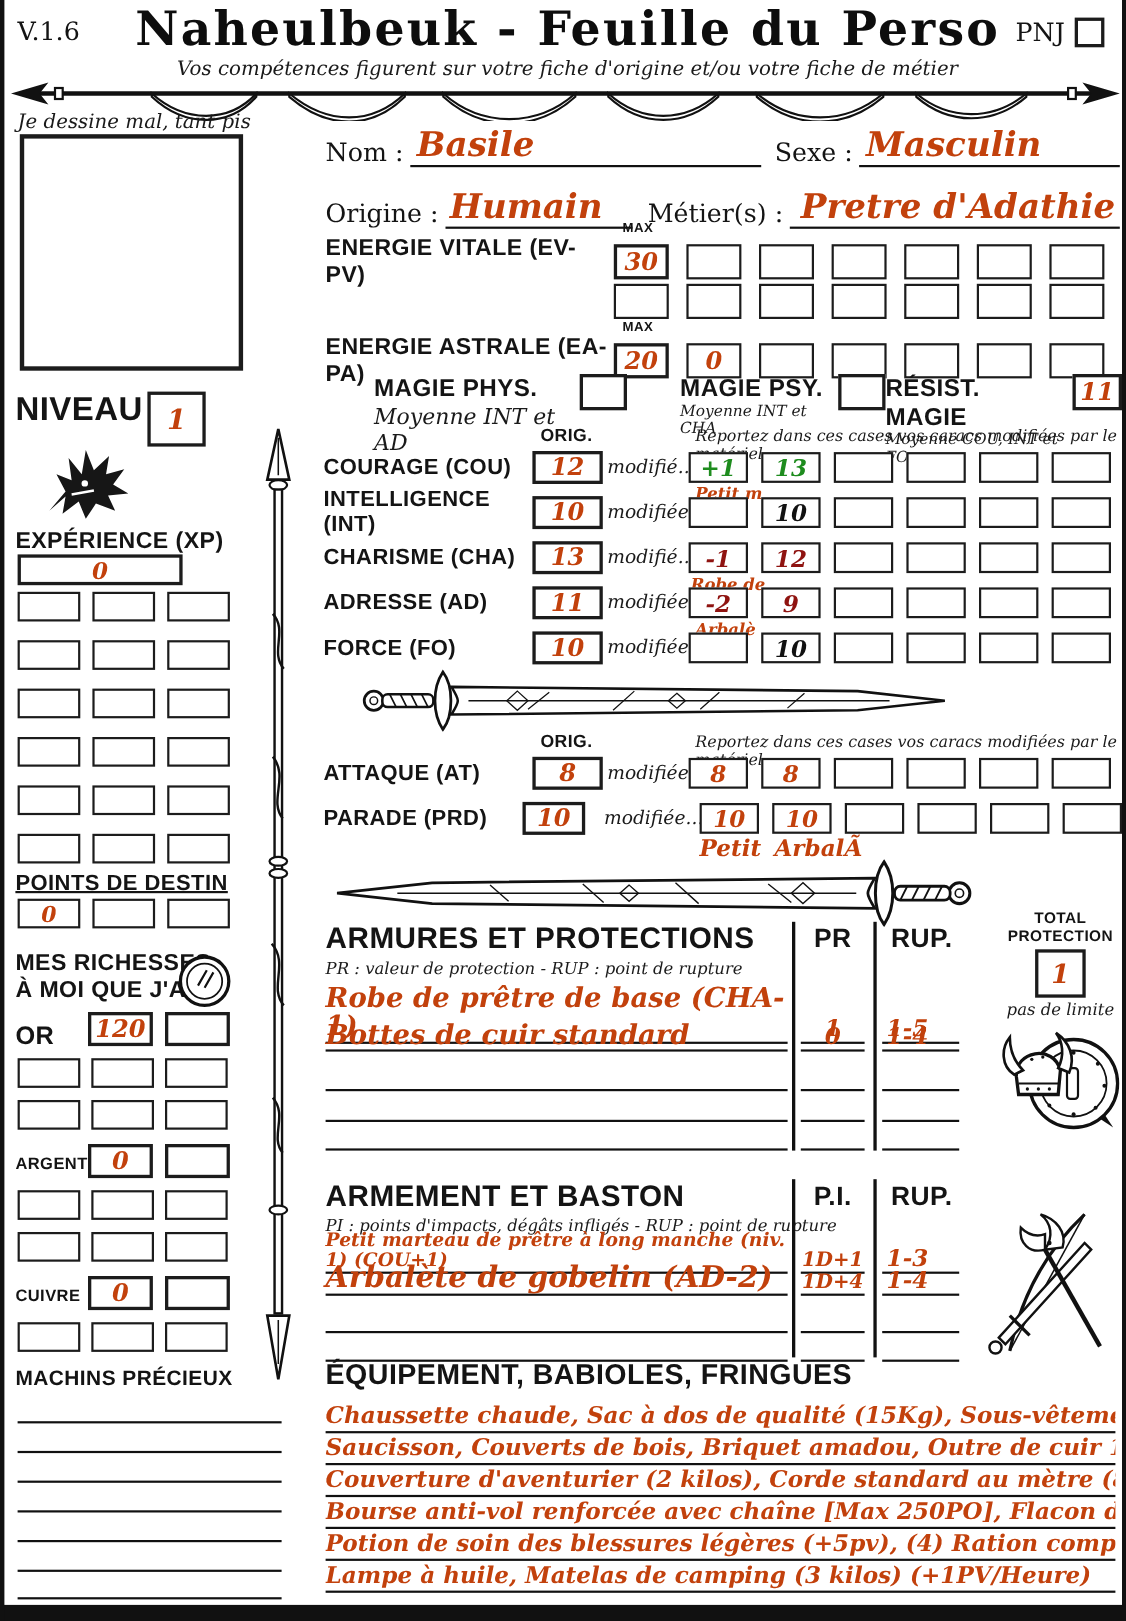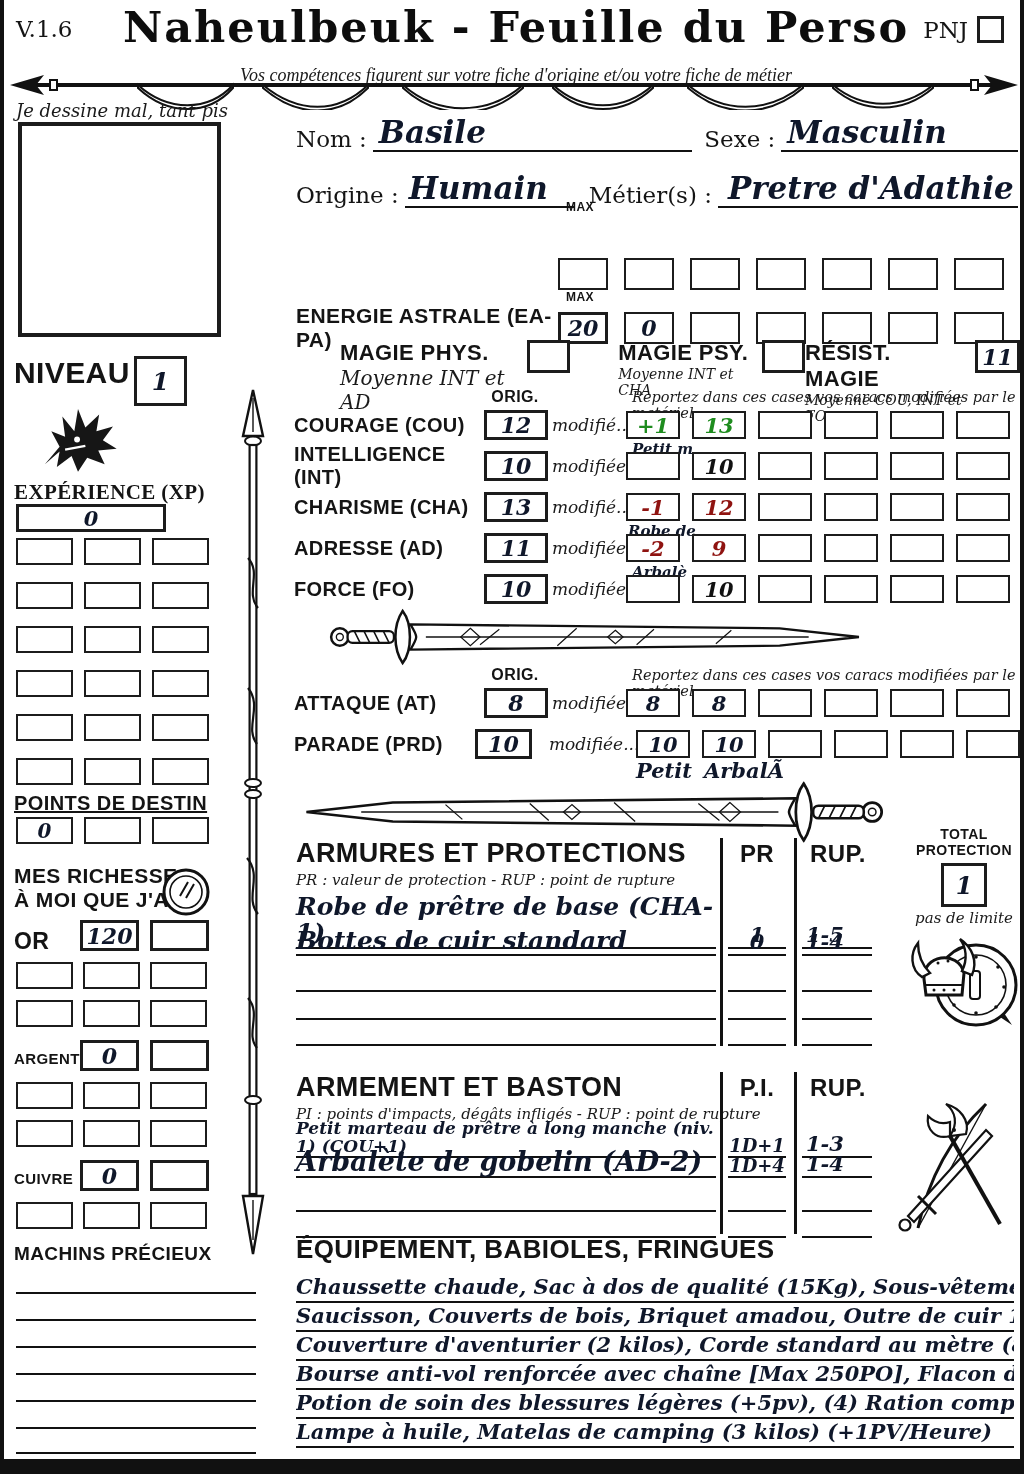--- a/index.html
+++ b/index.html
@@ -7,21 +7,21 @@
   .page {
     position:relative; width:1024px; height:1474px; margin:0 auto;
     background:#fff; color:#111; overflow:hidden;
     border-left:4px solid #111; border-right:4px solid #111; border-bottom:15px solid #111;
     font-family:"Liberation Sans", sans-serif;
   }
   .abs { position:absolute; }
   .hd { font-family:"Liberation Sans", sans-serif; font-weight:900; color:#141414; letter-spacing:.4px; }
   .serif { font-family:"DejaVu Serif", serif; color:#141414; }
   .note { font-family:"DejaVu Serif", serif; font-style:italic; color:#1a1a1a; }
-  .hw { font-family:"DejaVu Serif", serif; font-style:italic; font-weight:bold; color:#0f172a; }
+  .hw { font-family:"DejaVu Serif", serif; font-style:italic; font-weight:bold; color:#c2410c; }
   .box { border:3px solid #1c1c1c; background:#fff; display:flex; align-items:center; justify-content:center; }
   .title { font-family:"DejaVu Serif", serif; font-weight:bold; font-size:43px; letter-spacing:2px; line-height:46px; color:#0d0d0d; }
   .field { border-bottom:2.5px solid #111; display:flex; align-items:flex-end; }
   .erow { display:flex; align-items:center; }
   .elabel { width:262px; font-size:21px; }
   .eboxes { display:flex; gap:16px; }
   .ebox { width:50px; height:32px; border-width:2.5px; }
   .statrow { left:290px; width:726px; height:34px; display:flex; align-items:center; }
   .statlabel { width:190px; font-size:20px; }
   .origbox { width:64px; height:30px; }
@@ -45,21 +45,21 @@
   svg { display:block; }
 </style>
 </head>
 <body>
 
 <div class="page">
 
   <div class="abs serif" style="left:12px;top:16px;font-size:23px;">V.1.6</div>
   <div class="abs" style="left:102px;top:4px;width:820px;text-align:center;">
     <div class="title">Naheulbeuk - Feuille du Perso</div>
-    <div class="note" style="font-size:18px;margin-top:15px;font-family:Liberation Serif, serif;">Vos compétences figurent sur votre fiche d'origine et/ou votre fiche de métier</div>
+    <div class="note" style="font-size:18px;margin-top:2px;">Vos compétences figurent sur votre fiche d'origine et/ou votre fiche de métier</div>
   </div>
   <div class="abs" style="right:16px;top:16px;display:flex;gap:9px;align-items:center;">
     <span class="serif" style="font-size:23px;">PNJ</span>
     <span class="box" style="width:27px;height:27px;"></span>
   </div>
 
   <div class="abs" style="left:4px;top:70px;width:1012px;height:40px;">
     <svg width="1012" height="40" viewBox="0 0 1012 40">
       <line x1="26" y1="15" x2="986" y2="15" stroke="#111" stroke-width="4"></line>
       <polygon points="2,15 36,5 28,15 36,25" fill="#111"></polygon>
@@ -84,21 +84,21 @@
   </div>
 
   <div class="abs" style="left:28px;top:390px;width:92px;height:86px;">
     <svg width="92" height="86" viewBox="0 0 100 92">
       <path d="M14,80 L30,61 L21,44 L36,50 L33,28 L46,44 L50,20 L58,40 L73,26 L70,44 L88,39 L77,54 L92,63 L72,65 L79,80 L60,73 L50,88 L43,71 L27,83 L30,66 Z" fill="#161616"></path>
       <circle cx="49" cy="53" r="3.2" fill="#fff"></circle>
       <path d="M36,64 L58,60" stroke="#fff" stroke-width="2.4"></path>
     </svg>
   </div>
 
-  <div class="abs hd" style="left:10px;top:480px;font-size:21px;font-family:Liberation Serif, serif;">EXPÉRIENCE (XP)</div>
+  <div class="abs hd" style="left:10px;top:480px;font-size:21px;">EXPÉRIENCE (XP)</div>
   <div class="abs box" style="left:12px;top:504px;width:150px;height:28px;">
     <span class="hw" style="font-size:21px;">0</span>
   </div>
   <div class="abs" style="left:12px;top:538px;display:grid;grid-template-columns:repeat(3,57px);gap:17px 11px;">
     <div class="box cellbox"></div>
       <div class="box cellbox"></div>
       <div class="box cellbox"></div>
     <div class="box cellbox"></div>
       <div class="box cellbox"></div>
       <div class="box cellbox"></div>
@@ -225,20 +225,34 @@
     <span class="field" style="width:170px;height:40px;margin:0 14px 0 6px;">
       <span class="hw" style="font-size:31px;padding-left:4px;">Humain</span>
     </span>
     <span class="serif" style="font-size:23px;">Métier(s) :</span>
     <span class="field" style="flex:1;height:40px;margin-left:6px;">
       <span class="hw" style="font-size:31px;padding-left:10px;">Pretre d'Adathie</span>
     </span>
   </div>
 
   <div class="abs hd" style="left:562px;top:200px;font-size:12px;">MAX</div>
+  <div class="abs erow" style="left:292px;top:214px;width:722px;">
+    <div class="hd elabel">ENERGIE VITALE (EV-PV)</div>
+    <div class="eboxes">
+      <div class="box ebox" style="border-width:3px;">
+          <span class="hw hwnum">30</span>
+        </div>
+      <div class="box ebox"></div>
+      <div class="box ebox"></div>
+      <div class="box ebox"></div>
+      <div class="box ebox"></div>
+      <div class="box ebox"></div>
+      <div class="box ebox"></div>
+    </div>
+  </div>
   <div class="abs eboxes" style="left:554px;top:258px;display:flex;">
     <div class="box ebox"></div>
     <div class="box ebox"></div>
     <div class="box ebox"></div>
     <div class="box ebox"></div>
     <div class="box ebox"></div>
     <div class="box ebox"></div>
     <div class="box ebox"></div>
   </div>
   <div class="abs hd" style="left:562px;top:290px;font-size:12px;">MAX</div>

